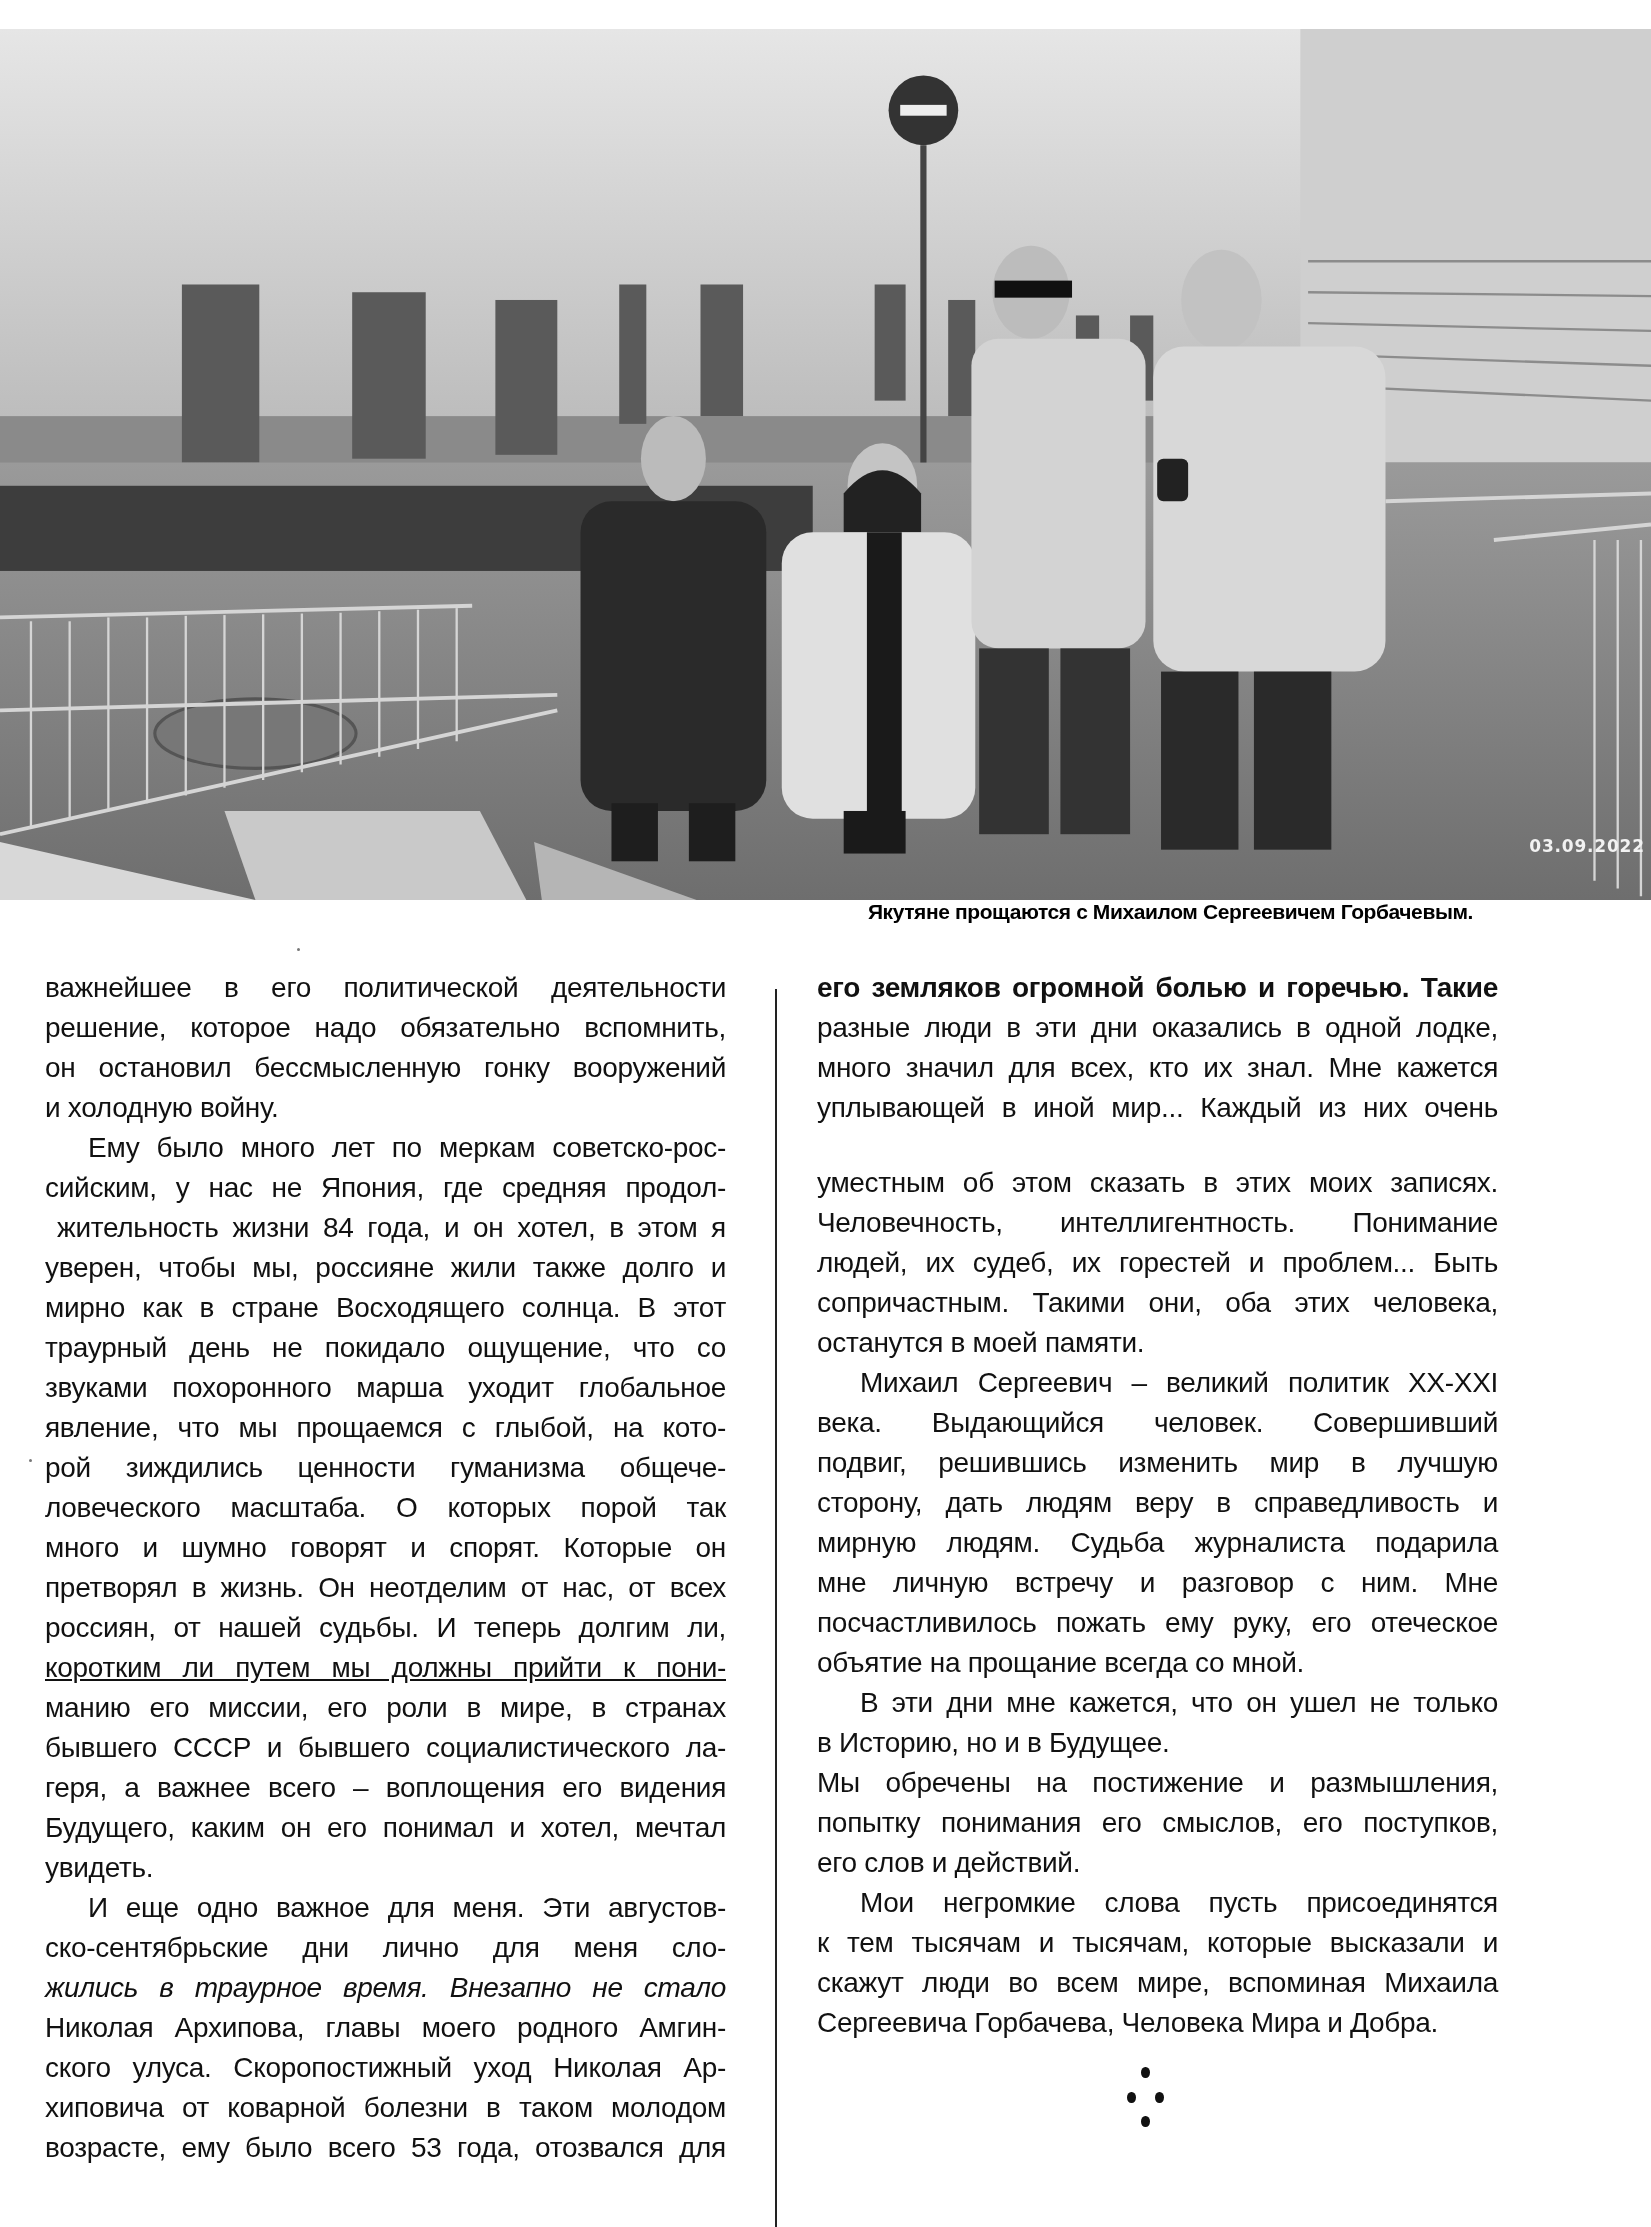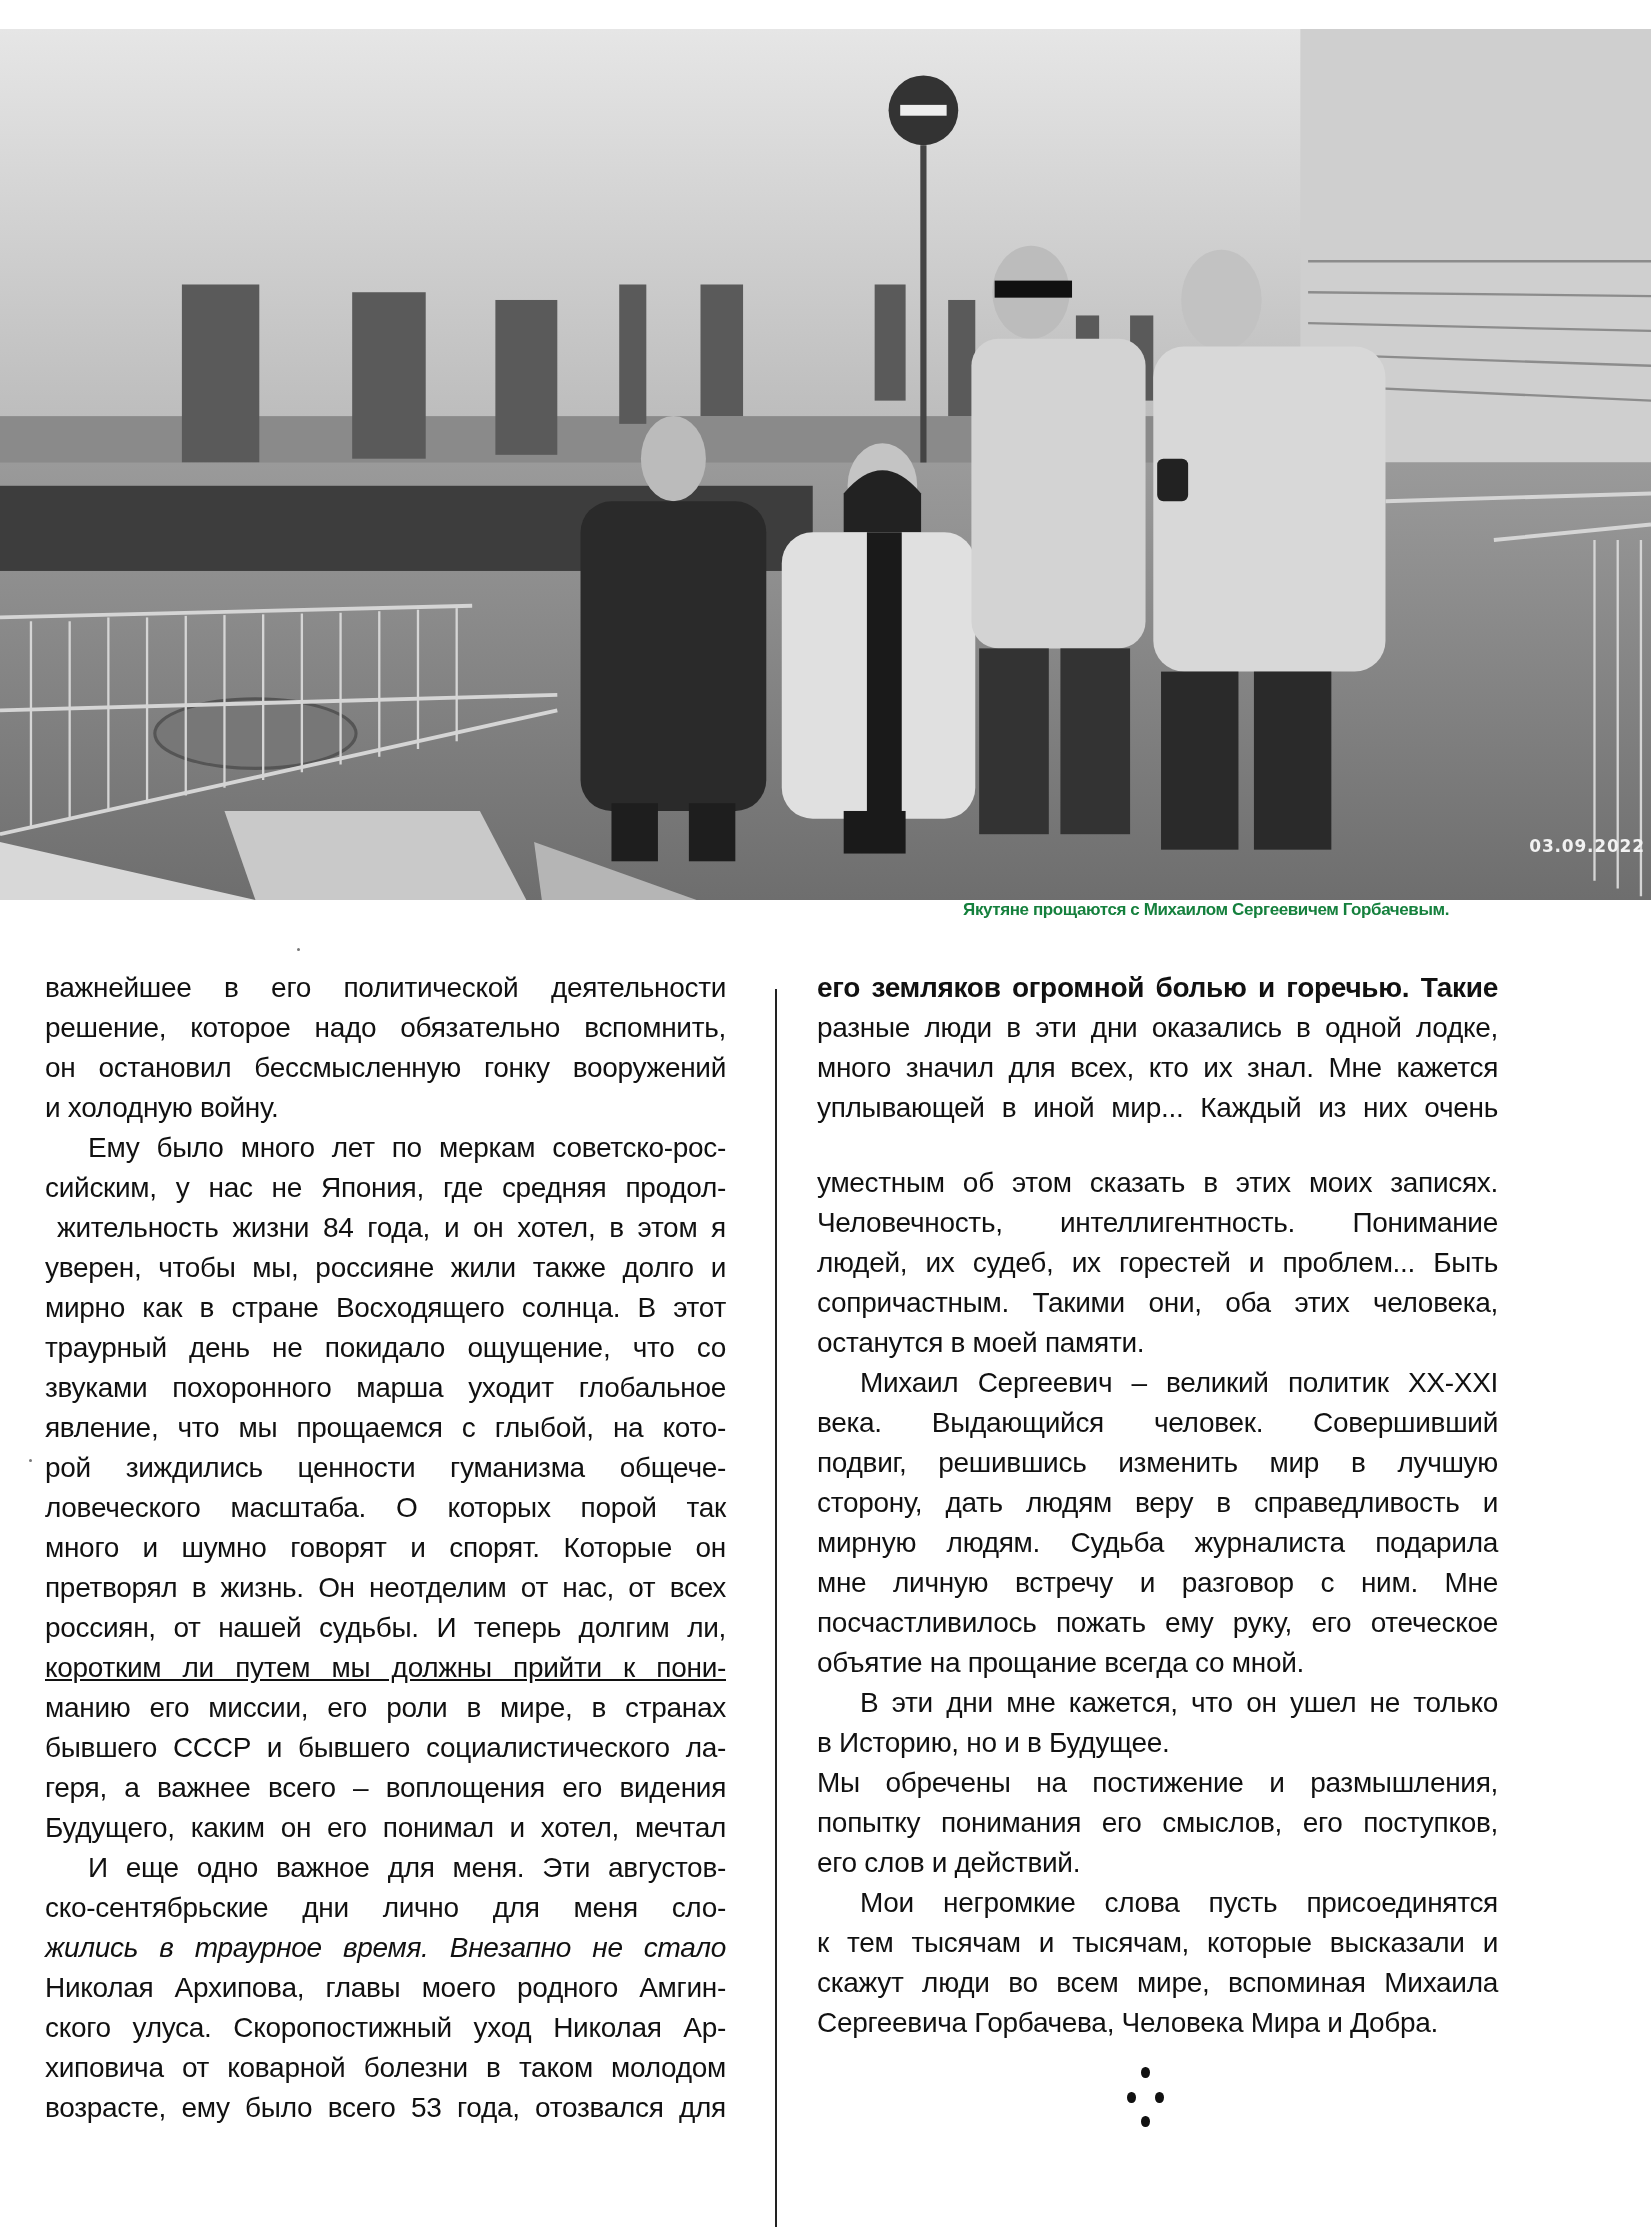--- a/index.html
+++ b/index.html
@@ -12,23 +12,23 @@
     }
     .photo svg { display: block; width: 100%; height: 100%; }
     .date-stamp {
       position: absolute; right: 6.2px; top: 836px;
       font-family: "DejaVu Sans", sans-serif; font-weight: bold;
       font-size: 17px; color: #f2f2f2; letter-spacing: 0.8px;
     }
 
     
     .caption {
-      position: absolute; top: 900px; right: 202px;
+      position: absolute; top: 900px; right: 178px;
       font-family: "Liberation Sans", sans-serif; font-weight: bold;
-      font-size: 17px; letter-spacing: -0.4px; color: #15803d;
+      font-size: 21px; letter-spacing: -0.4px; color: #000000;
     }
 
     
     .col {
       position: absolute; top: 968px;
       font-family: "Liberation Sans", sans-serif;
       font-size: 28px; line-height: 40px; color: #111;
       letter-spacing: -0.3px;
     }
     .col-left  { left: 45px;  width: 681px; }
@@ -175,20 +175,21 @@
     <span class="line" style="word-spacing: 0px;">рой зиждились ценности гуманизма общече-</span>
     <span class="line" style="word-spacing: 0px;">ловеческого масштаба. О которых порой так</span>
     <span class="line" style="word-spacing: 0px;">много и шумно говорят и спорят. Которые он</span>
     <span class="line" style="word-spacing: 0px;">претворял в жизнь. Он неотделим от нас, от всех</span>
     <span class="line" style="word-spacing: 0px;">россиян, от нашей судьбы. И теперь долгим ли,</span>
     <span class="line" style="word-spacing: 0px; text-decoration: underline;">коротким ли путем мы должны прийти к пони-</span>
     <span class="line" style="word-spacing: 0px;">манию его миссии, его роли в мире, в странах</span>
     <span class="line" style="word-spacing: 0px;">бывшего СССР и бывшего социалистического ла-</span>
     <span class="line" style="word-spacing: 0px;">геря, а важнее всего – воплощения его видения</span>
     <span class="line" style="word-spacing: 0px;">Будущего, каким он его понимал и хотел, мечтал</span>
+    <span class="line last">увидеть.</span>
     <span class="line indent" style="word-spacing: 0px;">И еще одно важное для меня. Эти августов-</span>
     <span class="line" style="word-spacing: 0px;">ско-сентябрьские дни лично для меня сло-</span>
     <span class="line" style="word-spacing: 0px; font-style: italic;">жились в траурное время. Внезапно не стало</span>
     <span class="line" style="word-spacing: 0px;">Николая Архипова, главы моего родного Амгин-</span>
     <span class="line" style="word-spacing: 0px;">ского улуса. Скоропостижный уход Николая Ар-</span>
     <span class="line" style="word-spacing: 0px;">хиповича от коварной болезни в таком молодом</span>
     <span class="line" style="word-spacing: 0px;">возрасте, ему было всего 53 года, отозвался для</span>
   </div>
 
 <div class="col-divider"></div>

